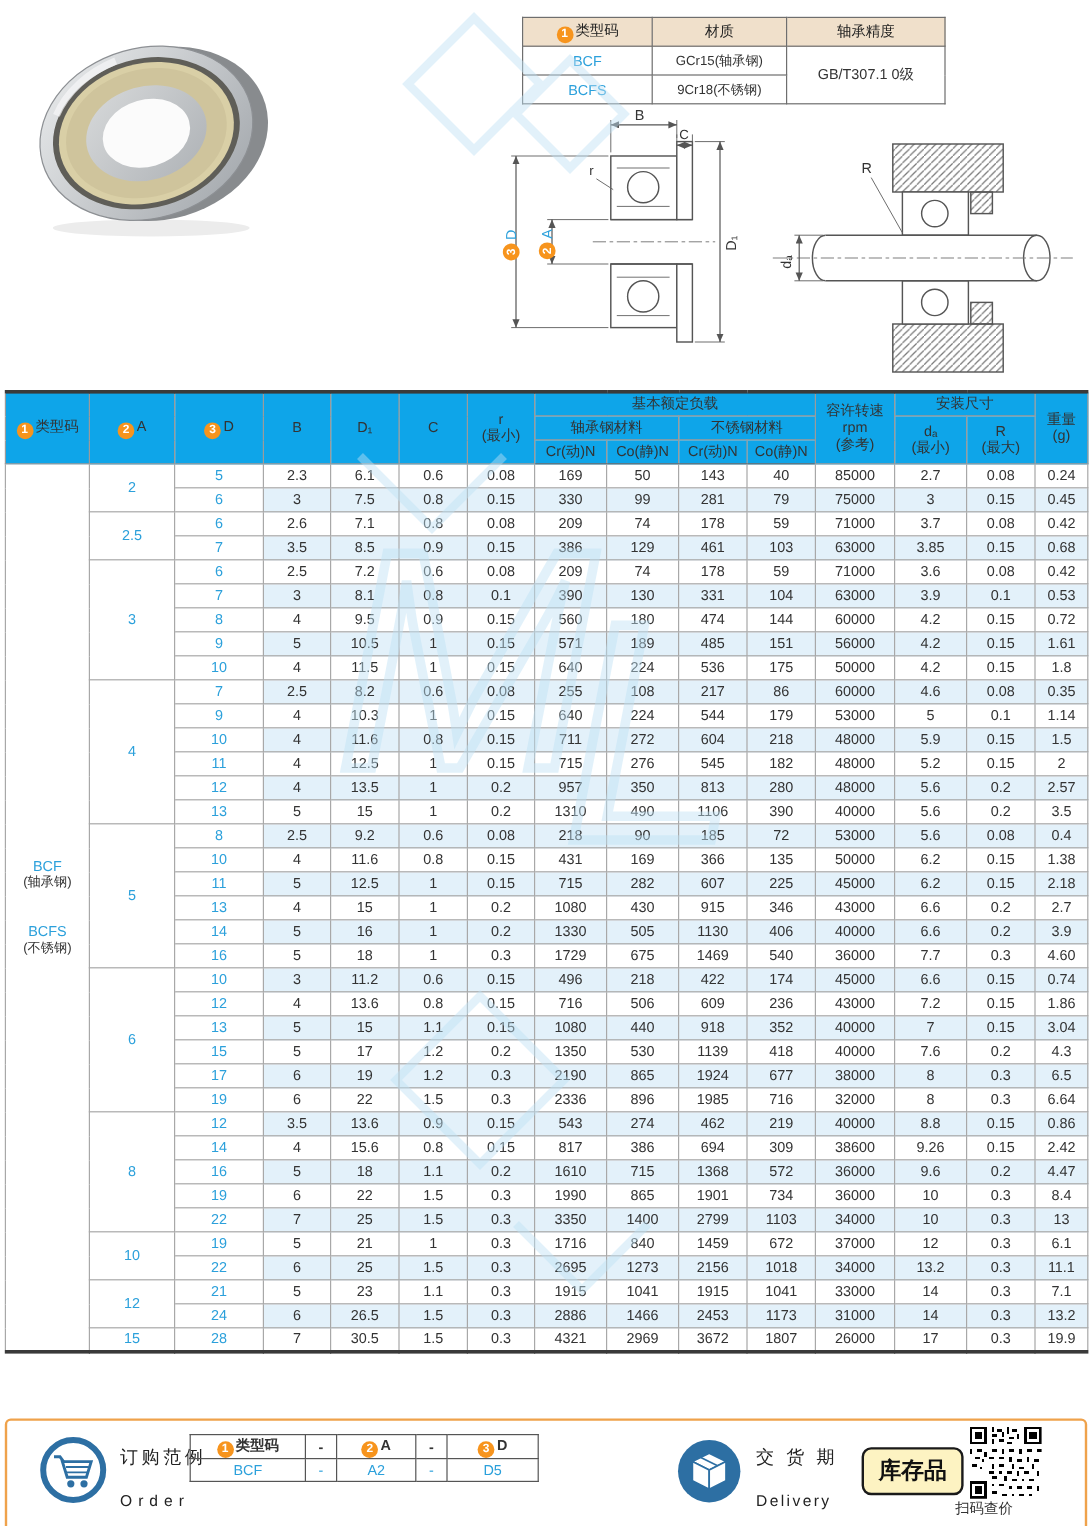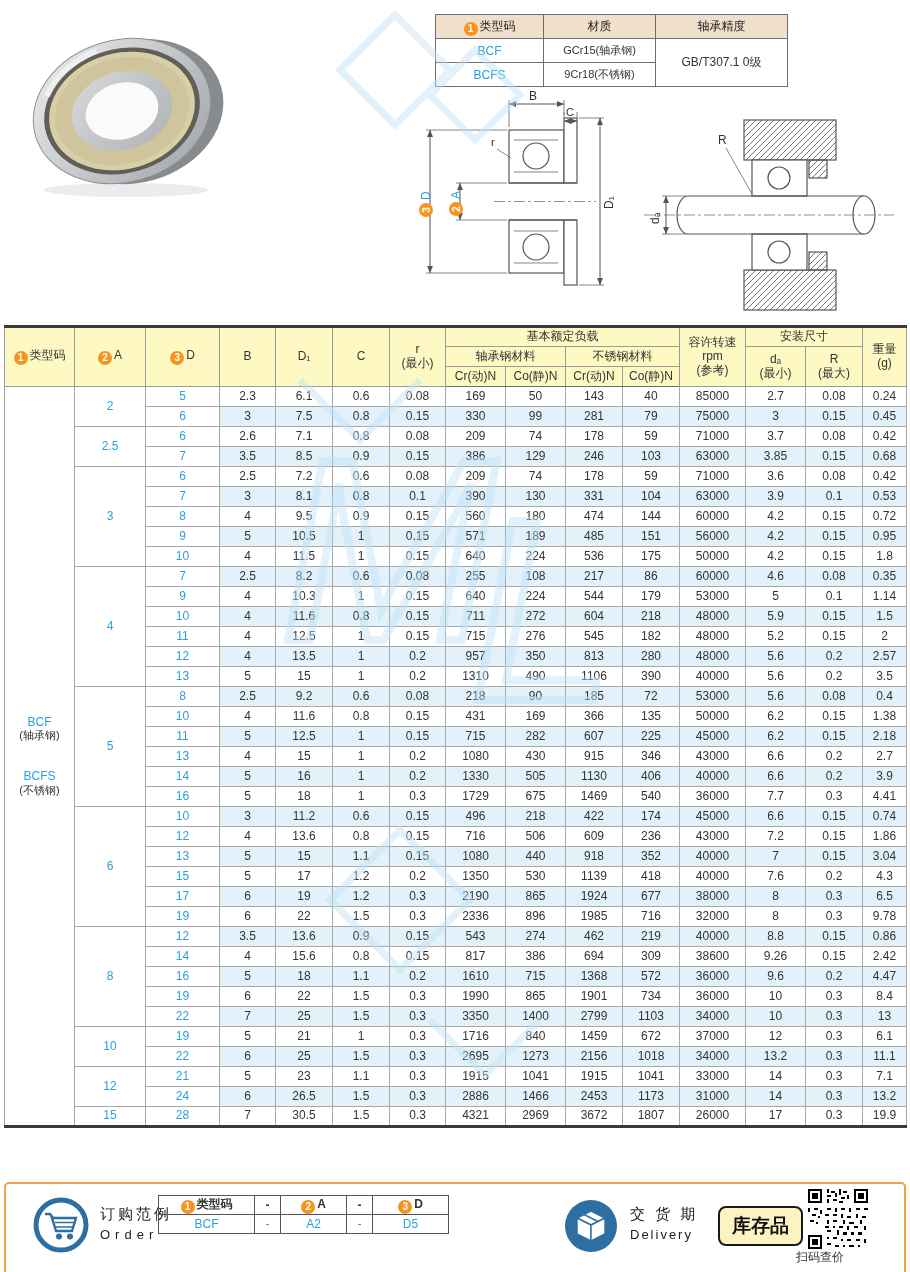--- a/index.html
+++ b/index.html
@@ -29,37 +29,37 @@
   
   .watermark { position:absolute; left:0; top:0; pointer-events:none; z-index:5; }
 
   
   .spec-wrap { position:absolute; left:4px; top:325px; z-index:1; }
   .spec-table { border-collapse:collapse; table-layout:fixed; width:902px;
                 border-top:3px solid #3a3a3a; border-bottom:3px solid #3a3a3a;
                 border-left:1px solid #9b9b9b; border-right:1px solid #9b9b9b; }
   .spec-table th, .spec-table td { border:1px solid #9b9b9b; text-align:center;
                 font-size:12px; color:#333; padding:0; height:20px; line-height:1.15; }
-  .spec-table thead th { background:#fef9c3; font-weight:normal; }
+  .spec-table thead th { background:#0ea5e9; font-weight:normal; }
   .spec-table thead tr:last-child th { border-bottom:1.5px solid #6e6e6e; }
   .spec-table tbody td { border-color:#a8a8a8; }
   .spec-table td.tint { background:#E3F1FA; }
   .spec-table td.dcell, .spec-table td.acell { color:#2BA0DB; }
   .spec-table tr.gstart td { border-top:1.6px solid #707070; }
   .typecell { background:#fff; vertical-align:middle; }
   .tc-blue { color:#2BA0DB; font-size:12px; }
   .tc-dark { color:#333; font-size:11px; }
   .tc-gap  { height:28px; }
 
   
   .footer { position:absolute; left:4px; top:1182px; width:902px; height:95px;
             border:2.5px solid #EFA24B; border-radius:5px; background:#fff; z-index:2; }
   .order-label { position:absolute; left:94px; top:21px; }
   .order-cn { font-size:15px; letter-spacing:3px; color:#222; }
-  .order-en { font-size:13px; letter-spacing:5px; color:#222; margin-top:3px; }
+  .order-en { font-size:13px; letter-spacing:5px; color:#222; margin-top:19px; }
   .cart-icon { position:absolute; left:26px; top:12px; }
   .order-table { position:absolute; left:152px; top:11px; border-collapse:collapse; }
   .order-table th, .order-table td { border:1px solid #555; text-align:center; font-size:12px;
             height:19px; padding:0 4px; }
   .order-table .ttl { font-weight:bold; font-size:13px; }
   .order-table td.v { color:#2BA0DB; }
   .ot-c1{width:96px}.ot-c2{width:26px}.ot-c3{width:66px}.ot-c4{width:26px}.ot-c5{width:76px}
   .delivery-icon { position:absolute; left:556px; top:13px; }
   .delivery-label { position:absolute; left:624px; top:21px; }
   .stock-badge { position:absolute; left:712px; top:22px; background:#FDF3C2;
@@ -315,21 +315,21 @@
             <td class="val">0.42</td>
           </tr>
           <tr>
             <td class="dcell">7</td>
             <td class="val tint">3.5</td>
             <td class="val tint">8.5</td>
             <td class="val tint">0.9</td>
             <td class="val tint">0.15</td>
             <td class="val tint">386</td>
             <td class="val tint">129</td>
-            <td class="val tint">246</td>
+            <td class="val tint">461</td>
             <td class="val tint">103</td>
             <td class="val tint">63000</td>
             <td class="val tint">3.85</td>
             <td class="val tint">0.15</td>
             <td class="val tint">0.68</td>
           </tr>
           <tr class="gstart">
             <td class="acell" rowspan="5">3</td>
             <td class="dcell">6</td>
             <td class="val">2.5</td>
@@ -381,21 +381,21 @@
             <td class="val tint">10.5</td>
             <td class="val tint">1</td>
             <td class="val tint">0.15</td>
             <td class="val tint">571</td>
             <td class="val tint">189</td>
             <td class="val tint">485</td>
             <td class="val tint">151</td>
             <td class="val tint">56000</td>
             <td class="val tint">4.2</td>
             <td class="val tint">0.15</td>
-            <td class="val tint">0.95</td>
+            <td class="val tint">1.61</td>
           </tr>
           <tr>
             <td class="dcell">10</td>
             <td class="val">4</td>
             <td class="val">11.5</td>
             <td class="val">1</td>
             <td class="val">0.15</td>
             <td class="val">640</td>
             <td class="val">224</td>
             <td class="val">536</td>
@@ -578,21 +578,21 @@
             <td class="val">18</td>
             <td class="val">1</td>
             <td class="val">0.3</td>
             <td class="val">1729</td>
             <td class="val">675</td>
             <td class="val">1469</td>
             <td class="val">540</td>
             <td class="val">36000</td>
             <td class="val">7.7</td>
             <td class="val">0.3</td>
-            <td class="val">4.41</td>
+            <td class="val">4.60</td>
           </tr>
           <tr class="gstart">
             <td class="acell" rowspan="6">6</td>
             <td class="dcell">10</td>
             <td class="val tint">3</td>
             <td class="val tint">11.2</td>
             <td class="val tint">0.6</td>
             <td class="val tint">0.15</td>
             <td class="val tint">496</td>
             <td class="val tint">218</td>
@@ -669,21 +669,21 @@
             <td class="val">22</td>
             <td class="val">1.5</td>
             <td class="val">0.3</td>
             <td class="val">2336</td>
             <td class="val">896</td>
             <td class="val">1985</td>
             <td class="val">716</td>
             <td class="val">32000</td>
             <td class="val">8</td>
             <td class="val">0.3</td>
-            <td class="val">9.78</td>
+            <td class="val">6.64</td>
           </tr>
           <tr class="gstart">
             <td class="acell" rowspan="5">8</td>
             <td class="dcell">12</td>
             <td class="val tint">3.5</td>
             <td class="val tint">13.6</td>
             <td class="val tint">0.9</td>
             <td class="val tint">0.15</td>
             <td class="val tint">543</td>
             <td class="val tint">274</td>

